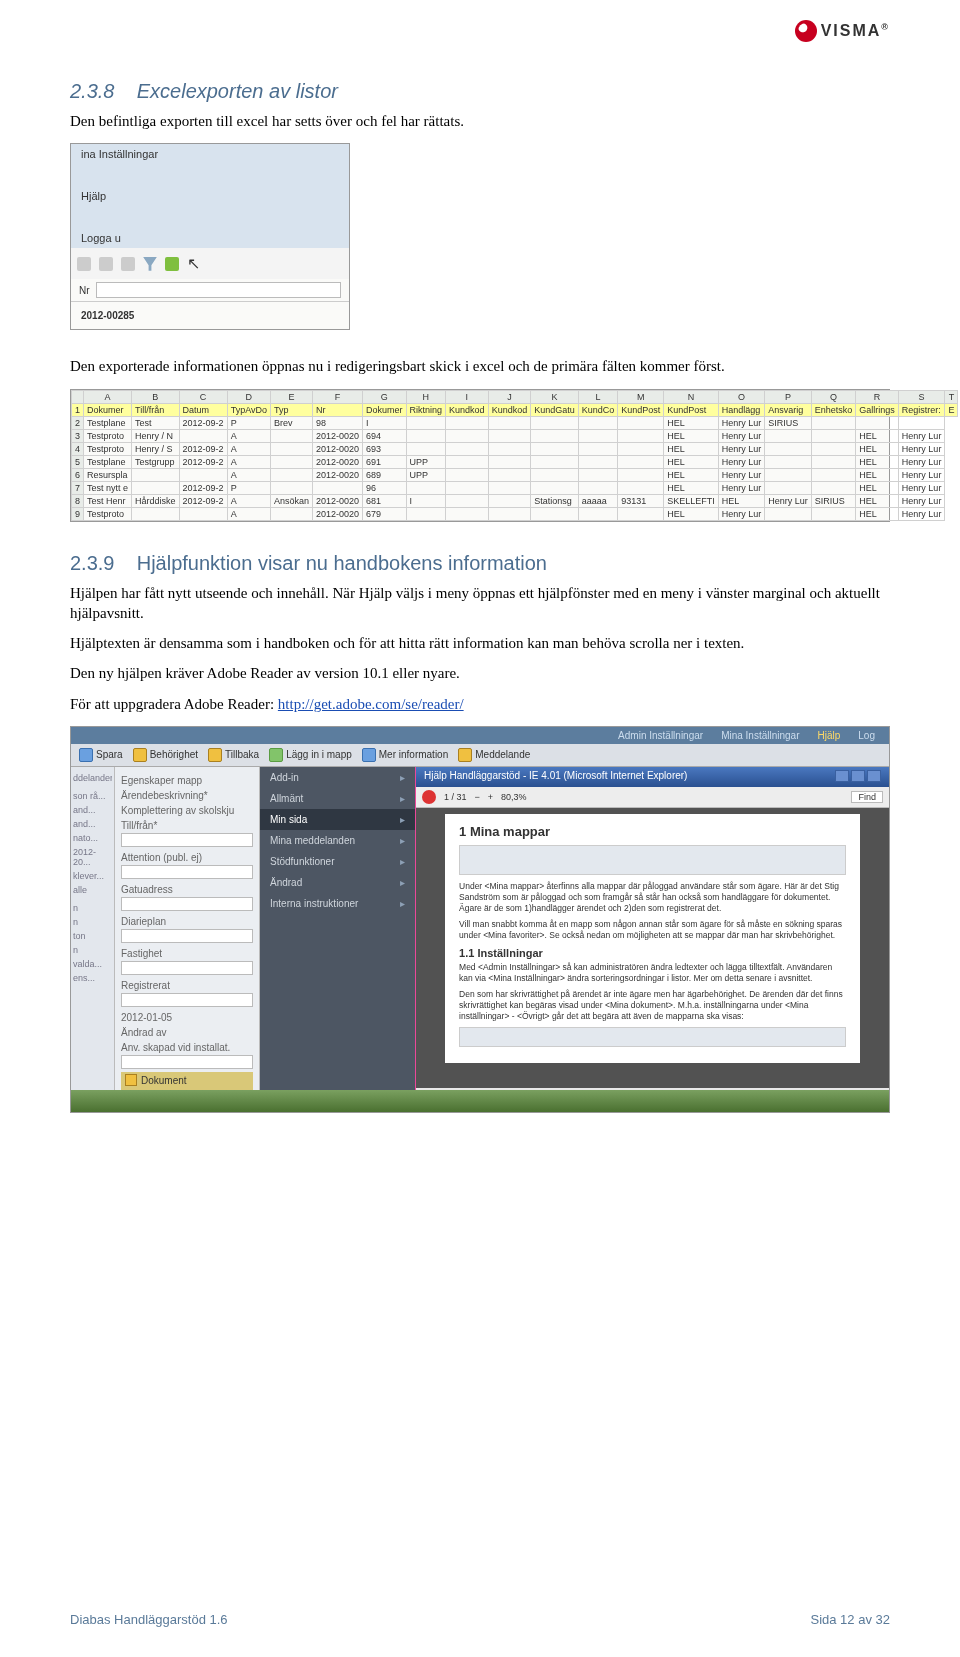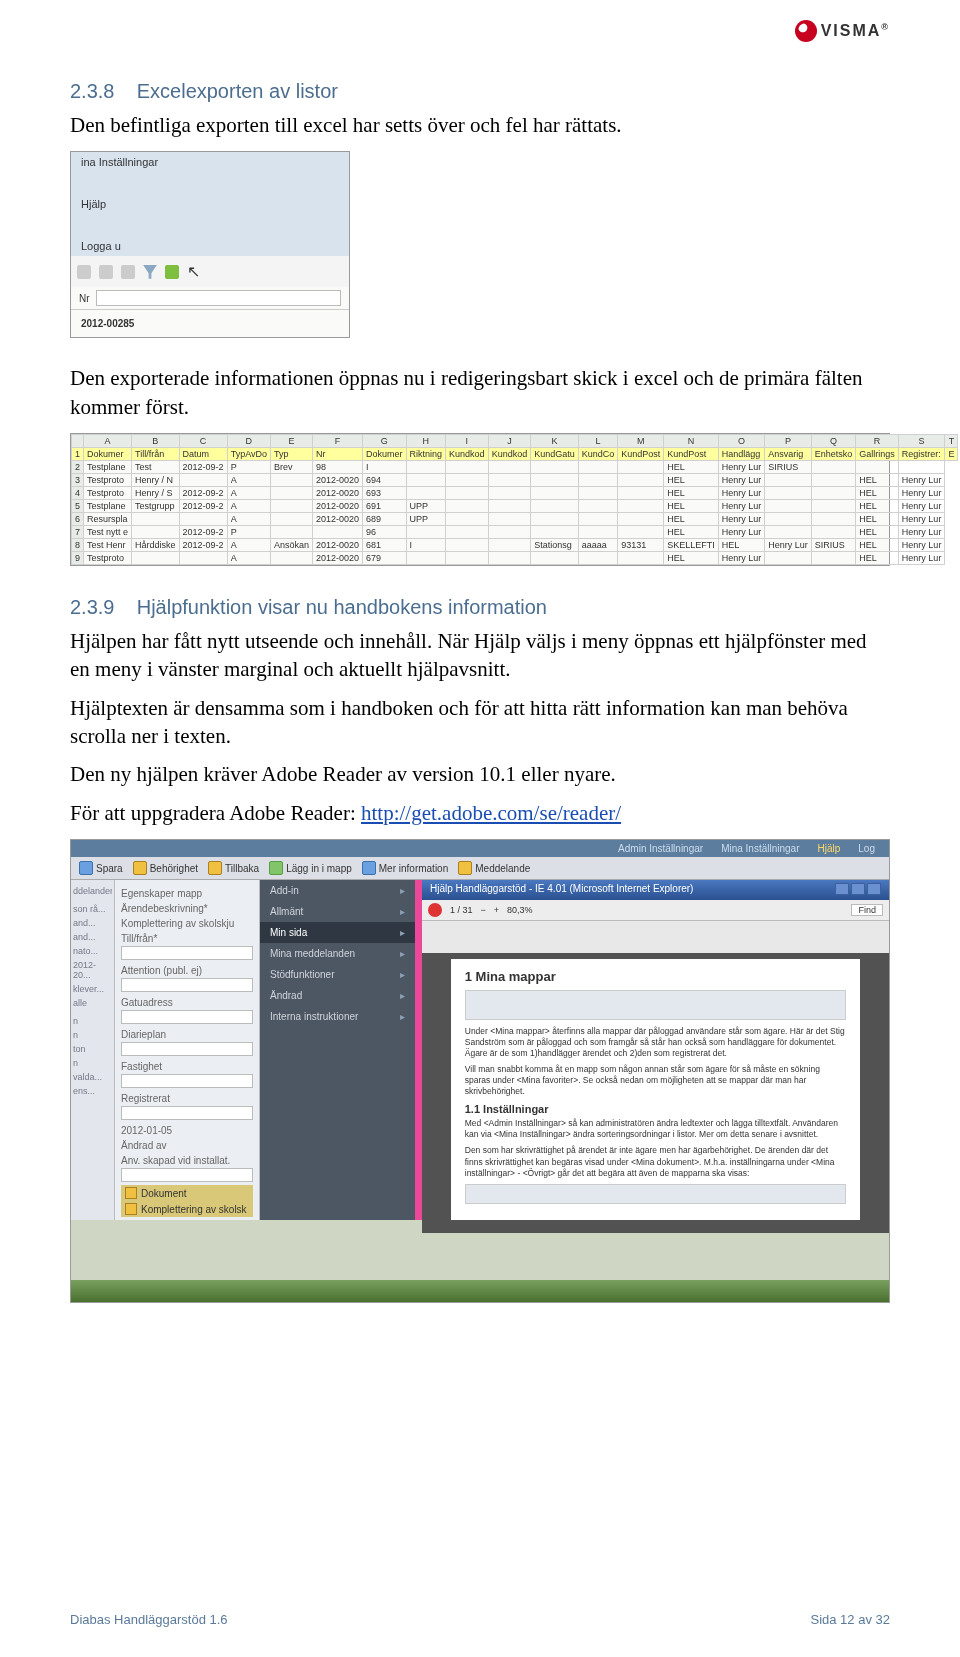--- a/index.html
+++ b/index.html
@@ -44,26 +44,26 @@
     font-size: 16px;
   }
   .logo-r { font-size: 9px; vertical-align: top; }
 
   h2.section, h3.subsection {
     color: #4b6d8f;
     font-weight: normal;
     margin-top: 30px;
     margin-bottom: 8px;
   }
-  h2.section { font-size: 20px; }
+  h2.section { font-size: 20px; font-style: italic; }
   h3.subsection { font-size: 20px; }
 
   p.body {
     font-family: Georgia, 'Times New Roman', serif;
-    font-size: 21px;
+    font-size: 15px;
     line-height: 1.35;
     margin-bottom: 10px;
   }
   a.link { color: #1a4db3; text-decoration: underline; }
 
   
   .ss {
     border: 1px solid #999;
     margin: 12px 0 26px 0;
     background: #fafaf8;
@@ -89,48 +89,48 @@
   .ss2-fx .cell { border:1px solid #ccc; padding:1px 6px; background:#fff;}
   .ss2 table { border-collapse:collapse; width:100%; }
   .ss2 th, .ss2 td { border:1px solid #d0d0d0; padding:1px 3px; white-space:nowrap; overflow:hidden; text-align:left; font-weight:normal;}
   .ss2 th { background:#e8ece8; }
   .ss2 .col-letter { background:#e8ece8; text-align:center; width:30px;}
   .ss2 .rownum { background:#e8ece8; text-align:center; width:16px;}
   .ss2 .hdr-row td { background:#ffff9e; }
 
   .ss3 {
     width: 820px;
-    height: 464px;
+    height: 387px;
     background: #cfd6c4;
     position: relative;
     overflow:hidden;
   }
   .ss3-toolbar{ background:#dce0e6; padding:4px 8px; display:flex; gap:10px; font-size:10px; align-items:center; border-bottom:1px solid #aaa;text-align:center;}
   .ss3-toolbar .tbtn{ display:flex; align-items:center; gap:3px;}
   .ss3-toolbar .ico{ width:14px;height:14px;background:#f0c040;border:1px solid #aa8020;border-radius:2px;}
   .ss3-toolbar .ico.bl{ background:#6aa0e0; border-color:#3a70b0;}
   .ss3-toolbar .ico.gr{ background:#82c46a; border-color:#5a9c42;}
   .ss3-body{ display:flex; height:340px;}
   .ss3-left{ width:145px; background:#ebeef2; border-right:1px solid #bbb; font-size:10px; padding:6px 6px;}
   .ss3-left .item{ padding:2px 0; color:#666;}
   .ss3-left .input{ border:1px solid #bbb; background:#fff; height:14px; margin-bottom:3px;}
   .ss3-left .sel{ background:#d9c878; padding:2px 4px; display:flex; align-items:flex-end; gap:4px;}
   .ss3-left .ico{ width:12px;height:12px;background:#f0c040;border:1px solid #aa8020;}
   .ss3-mid{ width:155px; background:#4d5663; color:#cfd5dc; font-size:10px;}
   .ss3-mid .mrow{ padding:5px 10px; display:flex; justify-content:space-between;}
   .ss3-mid .mrow.sel{ background:#2f3742; color:#fff;}
   .ss3-mid .arrow{ color:#8da0b6;}
   .ss3-reader{
-    flex:1; background:#e8e8e8; position:relative; border-left:7px solid #ec4899;
+    flex:1; background:#e8e8e8; position:relative; border-left:1px solid #ec4899;
   }
   .ss3-reader .title{ background:linear-gradient(#4a78c0,#2a5090); color:#fff; padding:3px 8px; font-size:10px; display:flex; justify-content:space-between;}
   .ss3-reader .title .btns span{ display:inline-block;width:14px;height:12px;background:#6a90d0;border:1px solid #3a60a0;margin-left:2px;}
   .ss3-reader .tools{ background:#ededed; padding:3px 6px; display:flex; gap:8px; align-items:center; font-size:9px; border-bottom:1px solid #bbb;}
   .ss3-reader .tools .dot{ width:14px;height:14px;border-radius:50%; display:inline-block;}
-  .ss3-reader .pdf{ background:#525252; padding:6px; height:280px; overflow:hidden;margin-top:32px;}
+  .ss3-reader .pdf{ background:#525252; padding:6px; height:280px; overflow:hidden;}
   .ss3-reader .sheet{ background:#fff; width:90%; margin:0 auto; padding:10px 14px; font-size:9px; color:#333;}
   .ss3-reader .sheet h4{ font-size:13px; margin-bottom:6px;}
   .ss3-reader .sheet .tabimg{ height:30px; background:#e3e8ee; border:1px solid #ccc; margin-bottom:6px;}
   .ss3-reader .sheet p{ font-size:8.5px; margin-bottom:5px; line-height:1.3;}
   .ss3-reader .sheet h5{ font-size:11px; margin:6px 0 3px 0;}
   .ss3-farleft{ width:44px; background:#e3e7ed; border-right:1px solid #bbb; font-size:9px; color:#778; padding:4px 2px;}
   .ss3-farleft div{ padding:2px 0; overflow:hidden;}
 
   .footer {
     position: absolute;

